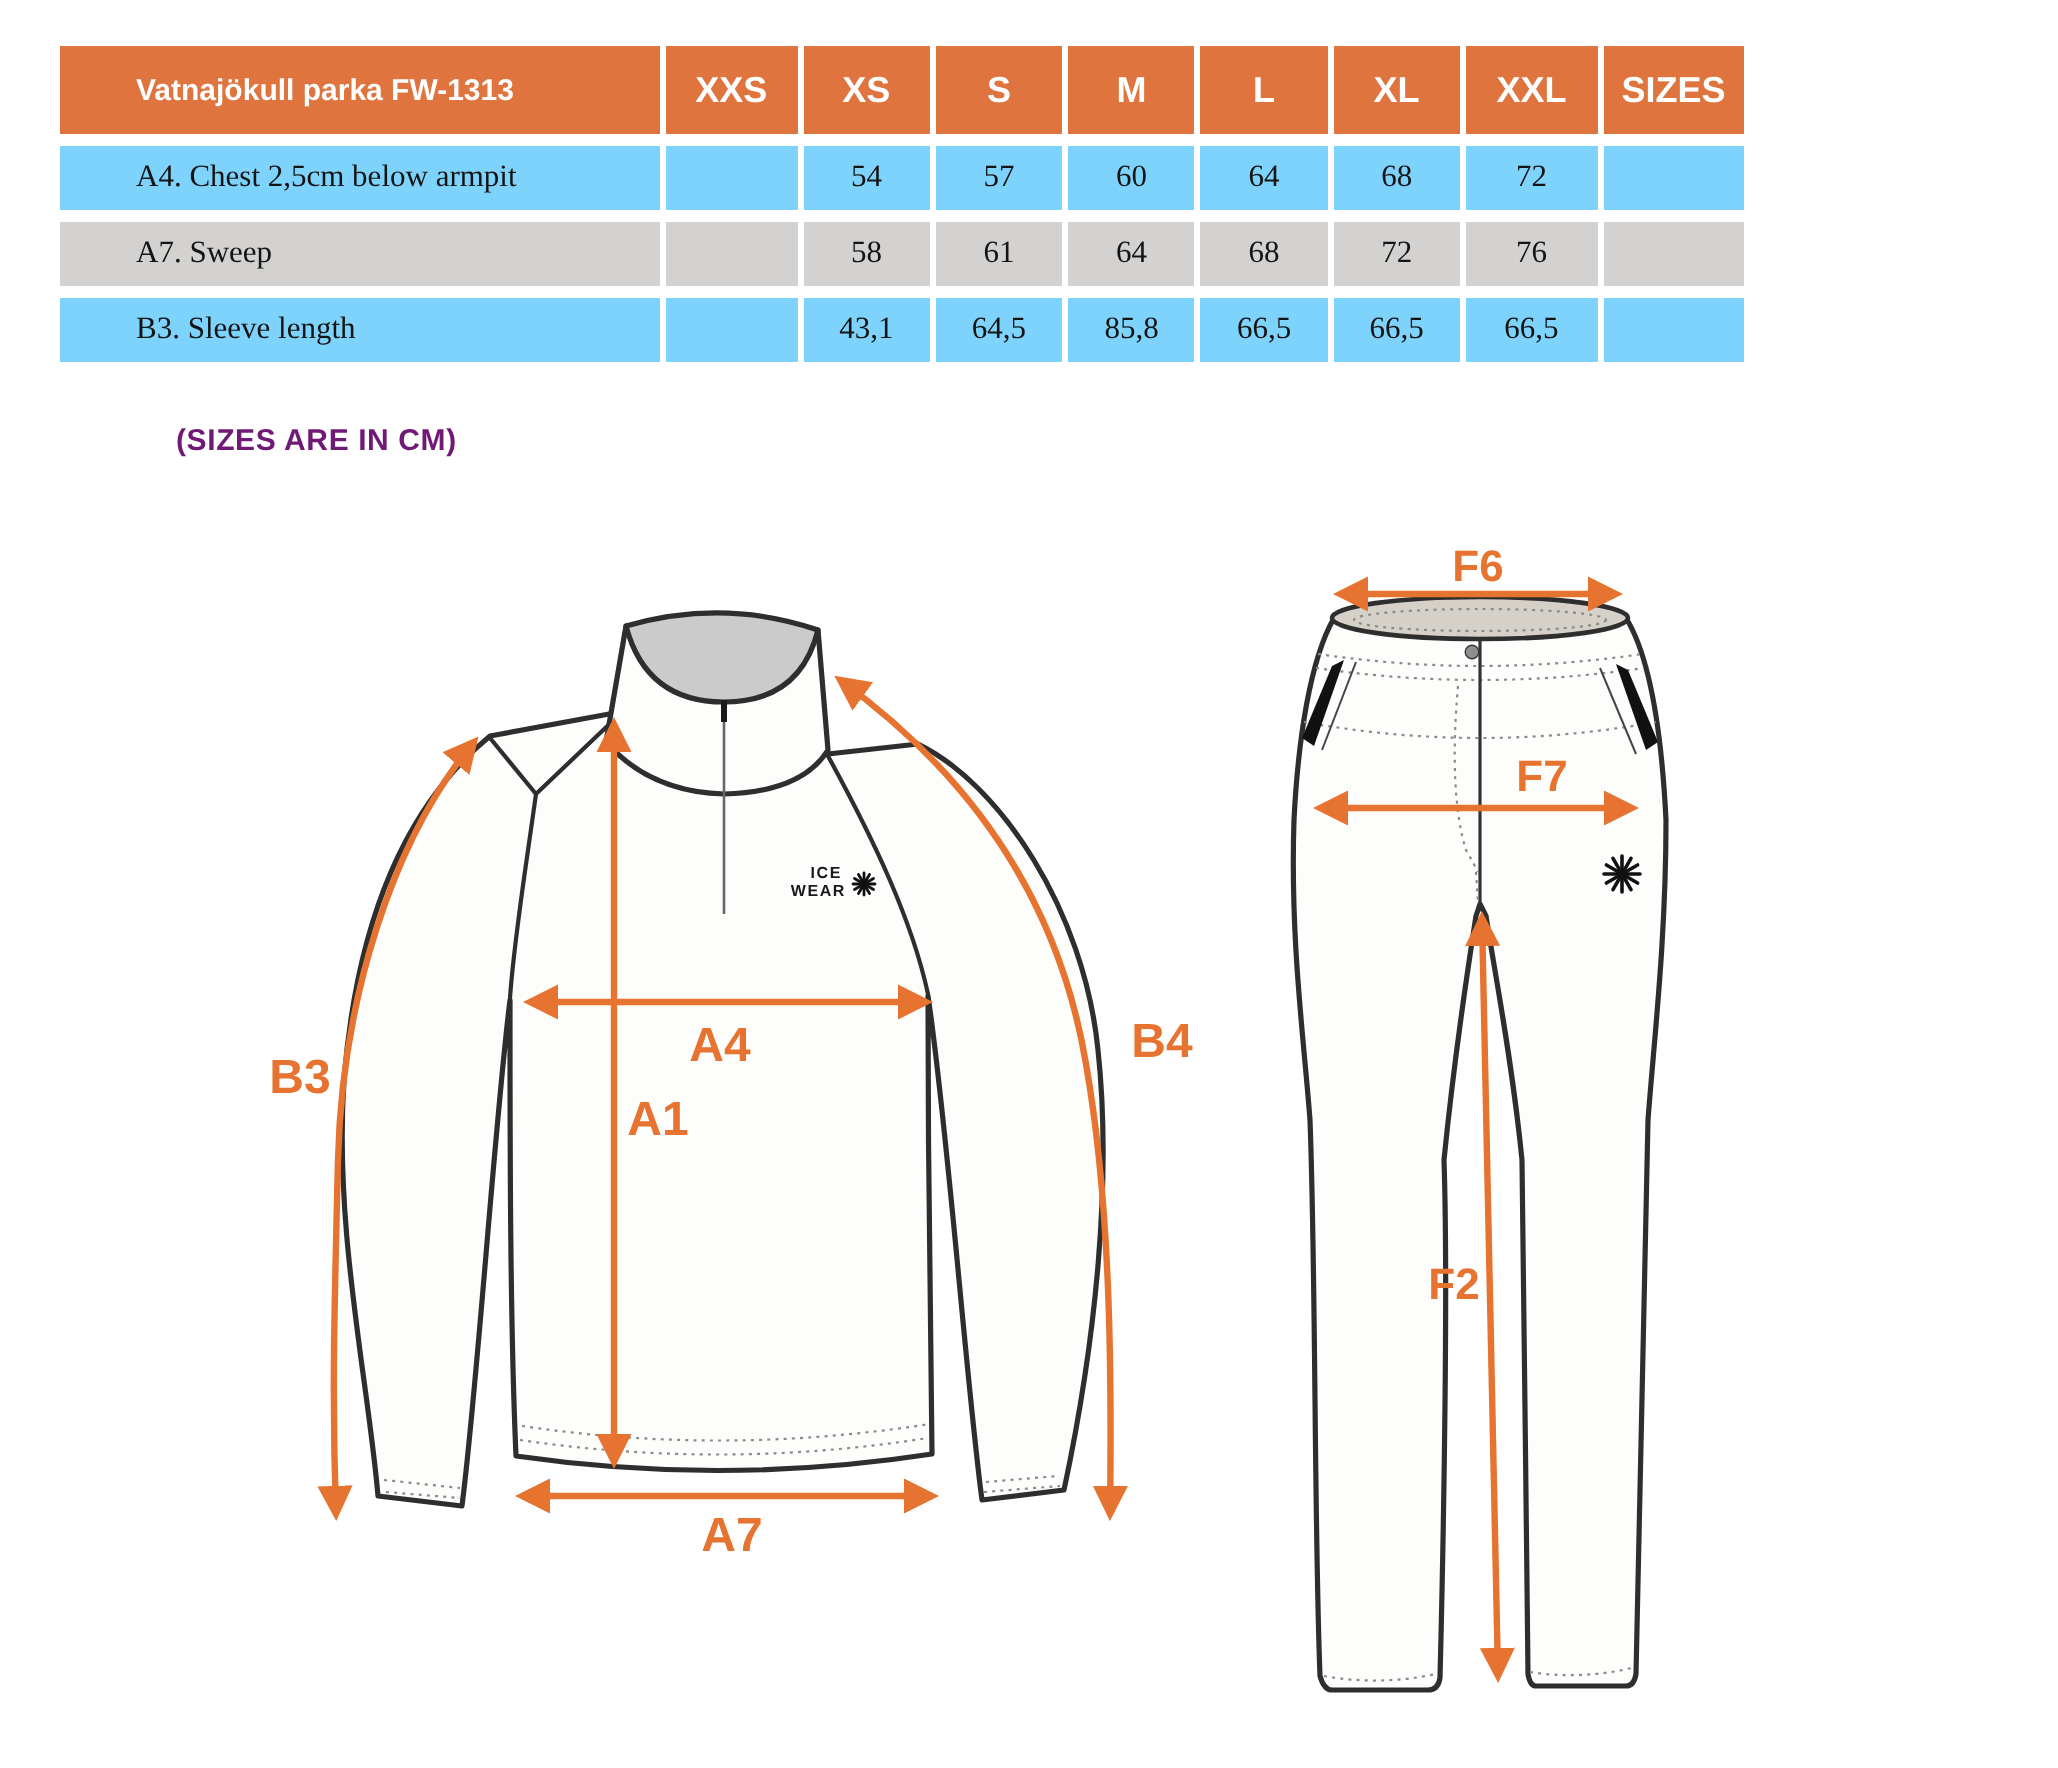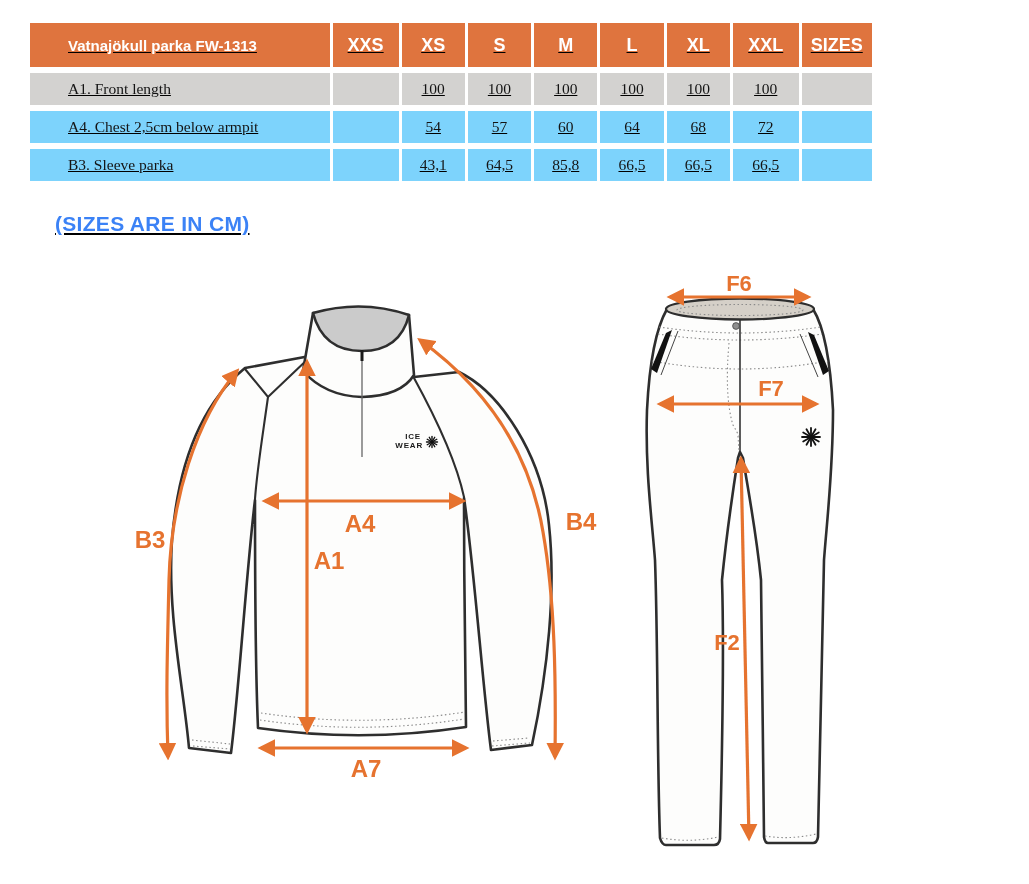--- a/index.html
+++ b/index.html
@@ -1,33 +1,33 @@
 <!DOCTYPE html>
 <html><head>
 <meta charset="utf-8">
 <style>
   html,body{margin:0;padding:0;background:#fff;}
   .page{position:relative;width:875px;height:884px;background:#ffffff;overflow:hidden;
-        font-family:"Liberation Sans",sans-serif;text-decoration:underline;}
+        font-family:"Liberation Sans",sans-serif;}
   
   table.size-table{border-collapse:separate;border-spacing:3px 6px;margin:17px 0 0 27px;
         table-layout:fixed;}
   table.size-table th, table.size-table td{overflow:hidden;white-space:nowrap;}
   .col-label{width:328px;}
   .col-size{width:77px;}
   th.hdr{background:#DF743E;color:#fff;font-weight:bold;font-size:18px;height:42px;
         text-align:center;font-family:"Liberation Sans",sans-serif;}
   th.hdr.title-cell{text-align:left;padding-left:38px;font-size:15px;}
   td.cell{height:30px;font-family:"Liberation Serif",serif;font-size:15.5px;color:#141414;
         text-align:center;vertical-align:middle;}
   td.cell.label-cell{text-align:left;padding-left:38px;}
   tr.row-dark td{background:#d3d2d0;}
   tr.row-light td{background:#7dd3fc;}
   
-  .note{margin:25px 0 0 55px;color:#3b82f6;font-size:21px;font-weight:bold;
+  .note{margin:25px 0 0 88px;color:#701a75;font-size:15px;font-weight:bold;
         letter-spacing:.3px;font-family:"Liberation Sans",sans-serif;}
   
   svg.diagram{position:absolute;left:0;top:260px;}
   .outline{fill:#fdfdfc;stroke:#2e2e2e;stroke-width:2.6;stroke-linejoin:round;}
   .seam{fill:none;stroke:#2e2e2e;stroke-width:2.1;stroke-linecap:round;}
   .stitch{fill:none;stroke:#8a8a8a;stroke-width:1.1;stroke-dasharray:1.5 2.6;}
   .arrow{fill:none;stroke:#E6732F;stroke-width:3.2;}
   .lbl{font-family:"Liberation Sans",sans-serif;font-weight:bold;fill:#E6732F;
        text-anchor:middle;dominant-baseline:central;}
   .lbl-j{font-size:24px;}
@@ -60,44 +60,44 @@
         <th class="hdr">XS</th>
         <th class="hdr">S</th>
         <th class="hdr">M</th>
         <th class="hdr">L</th>
         <th class="hdr">XL</th>
         <th class="hdr">XXL</th>
         <th class="hdr">SIZES</th>
       </tr>
     </thead>
     <tbody>
-      <tr class="row-dark">
-        <td class="cell label-cell">A1. Front length</td>
-        <td class="cell"></td>
-        <td class="cell">100</td>
-        <td class="cell">100</td>
-        <td class="cell">100</td>
-        <td class="cell">100</td>
-        <td class="cell">100</td>
-        <td class="cell">100</td>
-        <td class="cell"></td>
-      </tr>
       <tr class="row-light">
         <td class="cell label-cell">A4. Chest 2,5cm below armpit</td>
         <td class="cell"></td>
         <td class="cell">54</td>
         <td class="cell">57</td>
         <td class="cell">60</td>
         <td class="cell">64</td>
         <td class="cell">68</td>
         <td class="cell">72</td>
         <td class="cell"></td>
       </tr>
+      <tr class="row-dark">
+        <td class="cell label-cell">A7. Sweep</td>
+        <td class="cell"></td>
+        <td class="cell">58</td>
+        <td class="cell">61</td>
+        <td class="cell">64</td>
+        <td class="cell">68</td>
+        <td class="cell">72</td>
+        <td class="cell">76</td>
+        <td class="cell"></td>
+      </tr>
       <tr class="row-light">
-        <td class="cell label-cell">B3. Sleeve parka</td>
+        <td class="cell label-cell">B3. Sleeve length</td>
         <td class="cell"></td>
         <td class="cell">43,1</td>
         <td class="cell">64,5</td>
         <td class="cell">85,8</td>
         <td class="cell">66,5</td>
         <td class="cell">66,5</td>
         <td class="cell">66,5</td>
         <td class="cell"></td>
       </tr>
     </tbody>

